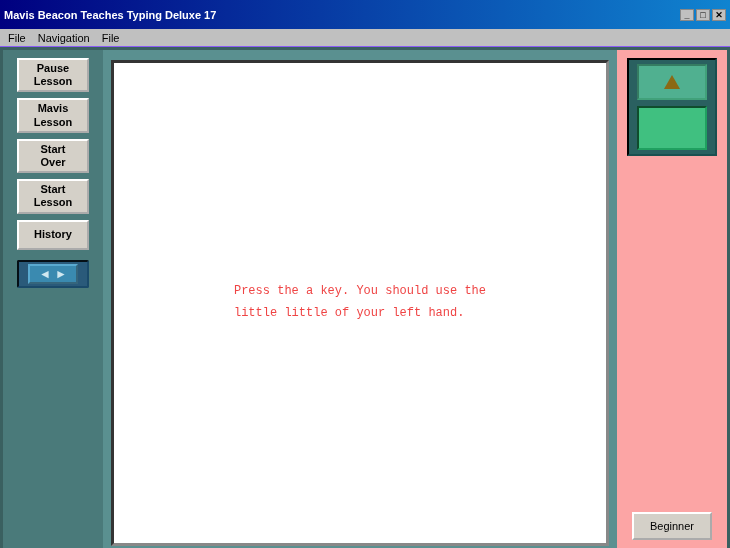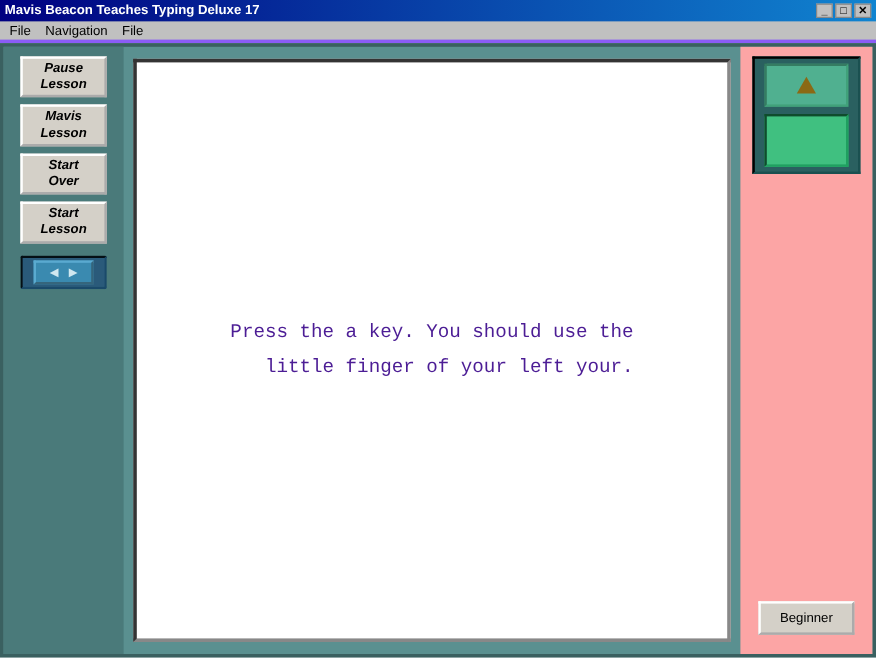--- a/index.html
+++ b/index.html
@@ -14,21 +14,21 @@
     
     .title-bar {
       background: linear-gradient(to right, #000080, #1084d0);
       color: white;
       font-size: 11px;
       font-weight: bold;
       padding: 2px 4px;
       display: flex;
       align-items: center;
       justify-content: space-between;
-      height: 18px;
+      height: 29px;
     }
     .title-bar-buttons {
       display: flex;
       gap: 2px;
     }
     .title-bar-btn {
       background: #c0c0c0;
       border: 1px solid #888;
       width: 14px;
       height: 12px;
@@ -36,21 +36,21 @@
       display: flex;
       align-items: center;
       justify-content: center;
       cursor: pointer;
       color: black;
     }
 
     
     .menu-bar {
       background: #c0c0c0;
-      border-bottom: 3px solid #8b5cf6;
+      border-bottom: 1px solid #8b5cf6;
       display: flex;
       align-items: center;
       height: 18px;
       padding: 0 2px;
     }
     .menu-item {
       font-size: 11px;
       padding: 1px 6px;
       cursor: pointer;
     }
@@ -82,21 +82,20 @@
       border: 2px outset #fff;
       font-size: 11px;
       font-weight: bold;
       cursor: pointer;
       text-align: center;
       display: flex;
       align-items: center;
       justify-content: center;
       line-height: 1.2;
       padding: 2px;
-      font-style: italic;
     }
 
     .nav-arrows {
       width: 72px;
       height: 28px;
       background: #2a5a7a;
       border: 2px inset #1a4a6a;
       display: flex;
       align-items: center;
       justify-content: center;
@@ -133,24 +132,24 @@
       flex: 1;
       border: 3px inset #888;
       display: flex;
       align-items: center;
       justify-content: center;
       padding: 20px;
     }
 
     .typing-text {
       font-family: 'Courier New', monospace;
-      font-size: 16px;
-      text-align: right;
+      font-size: 12px;
+      text-align: left;
       line-height: 1.8;
-      color: #4c1d95;
+      color: #ef4444;
     }
 
     
     .right-sidebar {
       width: 110px;
       background: #fca5a5;
       display: flex;
       flex-direction: column;
       align-items: center;
       padding: 8px 6px;
@@ -239,34 +238,35 @@
 
   <div class="left-sidebar">
     <button class="sidebar-btn" style="white-space:pre-line">Pause
 Lesson</button>
     <button class="sidebar-btn" style="white-space:pre-line">Mavis
 Lesson</button>
     <button class="sidebar-btn" style="white-space:pre-line">Start
 Over</button>
     <button class="sidebar-btn" style="white-space:pre-line">Start
 Lesson</button>
+    <button class="sidebar-btn" style="font-size:11px">History</button>
 
     <div class="nav-arrows">
       <div class="nav-arrow-inner">
         <span class="arrow-left">◄</span>
         <span class="arrow-right">►</span>
       </div>
     </div>
   </div>
 
   <div class="center-area">
     <div class="typing-screen">
       <div class="typing-text">
         <div>Press the a key.  You should use the</div>
-        <div>little finger of your left your.</div>
+        <div>little little of your left hand.</div>
       </div>
     </div>
   </div>
 
   <div class="right-sidebar">
     <div class="right-panel">
       <div class="indicator-box">
         <div class="hand-indicator"></div>
       </div>
       <div class="green-box"></div>

